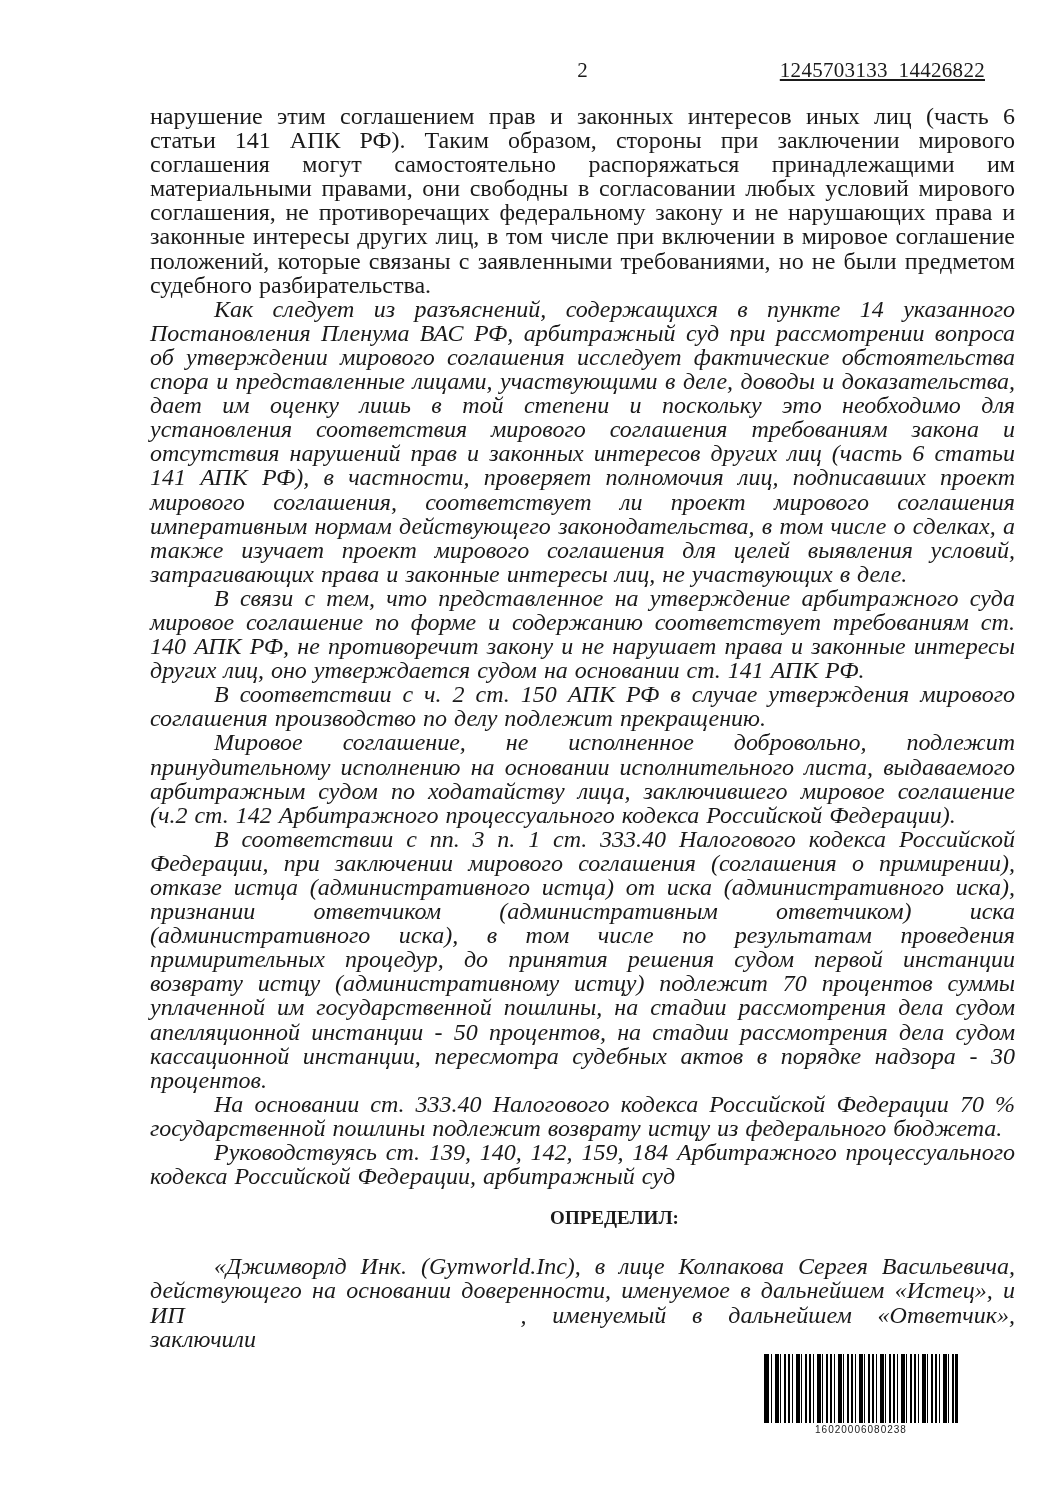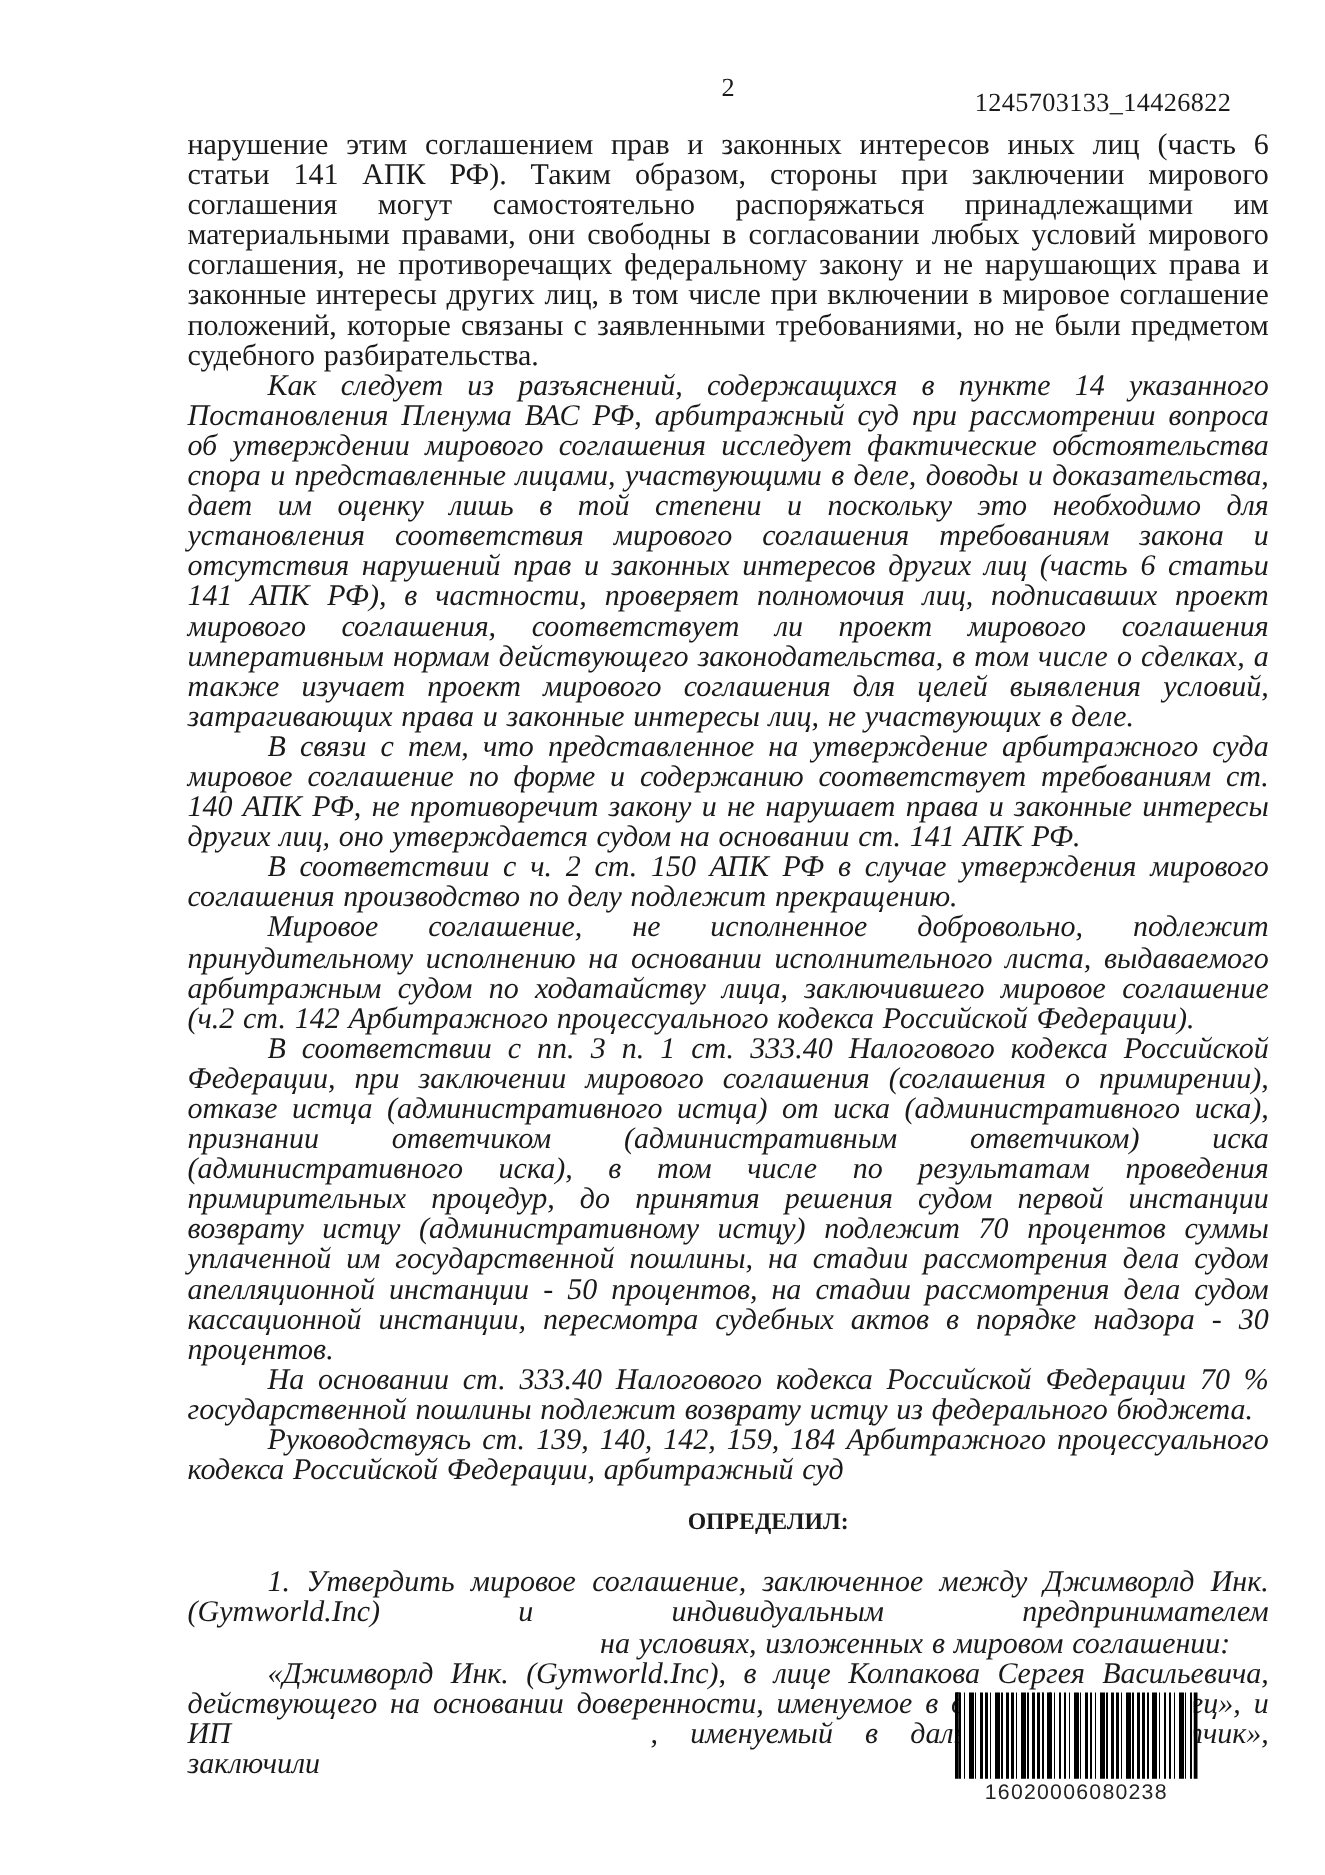--- a/index.html
+++ b/index.html
@@ -31,22 +31,23 @@
   }
   .page-num {
     position: absolute;
     left: 0;
     right: 0;
     text-align: center;
   }
   .doc-id {
     position: absolute;
     right: 30px;
-    top: 12px;
+    top: 0;
     letter-spacing: 0.3px;
+    text-decoration: underline;
   }
   .body-text {
     position: absolute;
     top: 104px;
     left: 150px;
     width: 865px;
   }
   .para {
     margin: 0;
     font-size: 24px;
@@ -90,21 +91,21 @@
         #000 13px, #000 14px,
         #fff 14px, #fff 17px,
         #000 17px, #000 19px,
         #fff 19px, #fff 21px);
     border-left: 3px solid #000;
     border-right: 3px solid #000;
     box-sizing: border-box;
   }
   .barcode-number {
     font-family: "Liberation Sans", "DejaVu Sans", sans-serif;
-    font-size: 17px;
+    font-size: 10px;
     letter-spacing: 1px;
     color: #222;
     margin-top: 1px;
   }
 </style>
 </head>
 <body>
 
 <div class="page">
 
@@ -117,21 +118,20 @@
 
   <p class="para">нарушение этим соглашением прав и законных интересов иных лиц (часть 6 статьи 141 АПК РФ). Таким образом, стороны при заключении мирового соглашения могут самостоятельно распоряжаться принадлежащими им материальными правами, они свободны в согласовании любых условий мирового соглашения, не противоречащих федеральному закону и не нарушающих права и законные интересы других лиц, в том числе при включении в мировое соглашение положений, которые связаны с заявленными требованиями, но не были предметом судебного разбирательства.</p>
       <p class="para indent">Как следует из разъяснений, содержащихся в пункте 14 указанного Постановления Пленума ВАС РФ, арбитражный суд при рассмотрении вопроса об утверждении мирового соглашения исследует фактические обстоятельства спора и представленные лицами, участвующими в деле, доводы и доказательства, дает им оценку лишь в той степени и поскольку это необходимо для установления соответствия мирового соглашения требованиям закона и отсутствия нарушений прав и законных интересов других лиц (часть 6 статьи 141 АПК РФ), в частности, проверяет полномочия лиц, подписавших проект мирового соглашения, соответствует ли проект мирового соглашения императивным нормам действующего законодательства, в том числе о сделках, а также изучает проект мирового соглашения для целей выявления условий, затрагивающих права и законные интересы лиц, не участвующих в деле.</p>
       <p class="para indent">В связи с тем, что представленное на утверждение арбитражного суда мировое соглашение по форме и содержанию соответствует требованиям ст. 140 АПК РФ, не противоречит закону и не нарушает права и законные интересы других лиц, оно утверждается судом на основании ст. 141 АПК РФ.</p>
       <p class="para indent">В соответствии с ч. 2 ст. 150 АПК РФ в случае утверждения мирового соглашения производство по делу подлежит прекращению.</p>
       <p class="para indent">Мировое соглашение, не исполненное добровольно, подлежит принудительному исполнению на основании исполнительного листа, выдаваемого арбитражным судом по ходатайству лица, заключившего мировое соглашение (ч.2 ст. 142 Арбитражного процессуального кодекса Российской Федерации).</p>
       <p class="para indent">В соответствии с пп. 3 п. 1 ст. 333.40 Налогового кодекса Российской Федерации, при заключении мирового соглашения (соглашения о примирении), отказе истца (административного истца) от иска (административного иска), признании ответчиком (административным ответчиком) иска (административного иска), в том числе по результатам проведения примирительных процедур, до принятия решения судом первой инстанции возврату истцу (административному истцу) подлежит 70 процентов суммы уплаченной им государственной пошлины, на стадии рассмотрения дела судом апелляционной инстанции - 50 процентов, на стадии рассмотрения дела судом кассационной инстанции, пересмотра судебных актов в порядке надзора - 30 процентов.</p>
       <p class="para indent">На основании ст. 333.40 Налогового кодекса Российской Федерации 70 % государственной пошлины подлежит возврату истцу из федерального бюджета.</p>
       <p class="para indent">Руководствуясь ст. 139, 140, 142, 159, 184 Арбитражного процессуального кодекса Российской Федерации, арбитражный суд</p>
       <p class="para heading">ОПРЕДЕЛИЛ:</p>
-      <p class="para indent">1. Утвердить мировое соглашение, заключенное между Джимворлд Инк. (Gymworld.Inc) и индивидуальным предпринимателем <span class="gap" style="width: 330px;"></span>на условиях, изложенных в мировом соглашении:</p>
       <p class="para indent justify-last">«Джимворлд Инк. (Gymworld.Inc), в лице Колпакова Сергея Васильевича, действующего на основании доверенности, именуемое в дальнейшем «Истец», и ИП <span class="gap" style="width: 310px;"></span>, именуемый в дальнейшем «Ответчик», заключили</p>
     </main>
 
   <div class="barcode">
     <div class="barcode-bars"></div>
     <div class="barcode-number">16020006080238</div>
   </div>
 
 </div>
 

